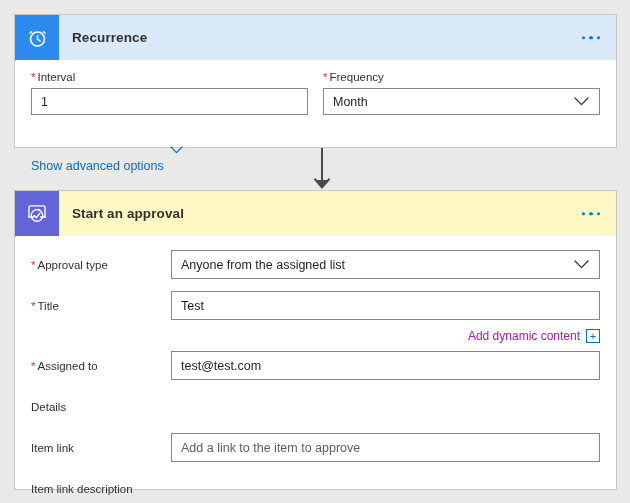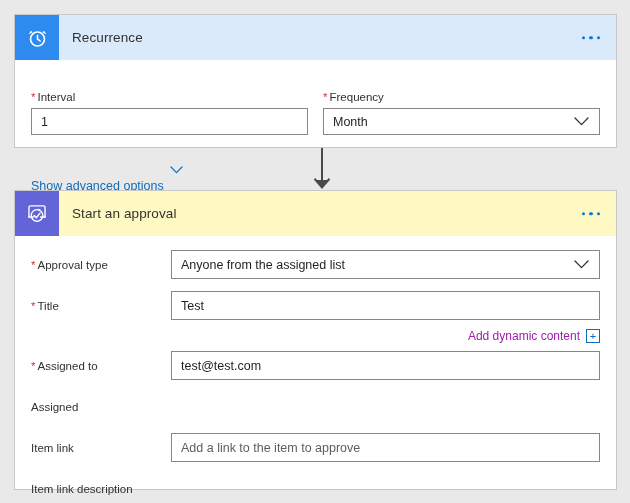--- a/index.html
+++ b/index.html
@@ -29,20 +29,21 @@
     position: absolute;
     background: #ffffff;
     border: 1px solid #c8c8c8;
     box-sizing: border-box;
   }
   .card-header {
     display: flex;
     align-items: center;
     height: 45px;
     position: relative;
+    font-weight: bold;
   }
   .card-icon {
     width: 44px;
     height: 45px;
     flex: 0 0 44px;
     display: flex;
     align-items: center;
     justify-content: center;
   }
   .card-title {
@@ -89,21 +90,20 @@
     gap: 15px;
   }
   .field-col { flex: 1 1 0; min-width: 0; }
 
   .fld-label {
     font-size: 11.5px;
     color: #323130;
     margin-bottom: 4px;
     line-height: 14px;
     white-space: nowrap;
-    margin-top: 20px;
   }
   .req-star {
     color: #d13438;
     margin-right: 2px;
     font-size: 11.5px;
   }
 
   .text-input {
     box-sizing: border-box;
     width: 100%;
@@ -337,21 +337,21 @@
         <div class="fld-label-side">
           <span class="req-star">*</span><span>Assigned to</span>
         </div>
         <div class="fld-control">
           <input class="text-input" type="text" value="test@test.com" style="">
         </div>
       </div>
 
       <div class="field-row">
         <div class="fld-label-side">
-          <span>Assigned</span>
+          <span>Details</span>
         </div>
       </div>
 
       <div class="field-row">
         <div class="fld-label-side">
           <span>Item link</span>
         </div>
         <div class="fld-control">
           <input class="text-input" type="text" placeholder="Add a link to the item to approve" style="">
         </div>

